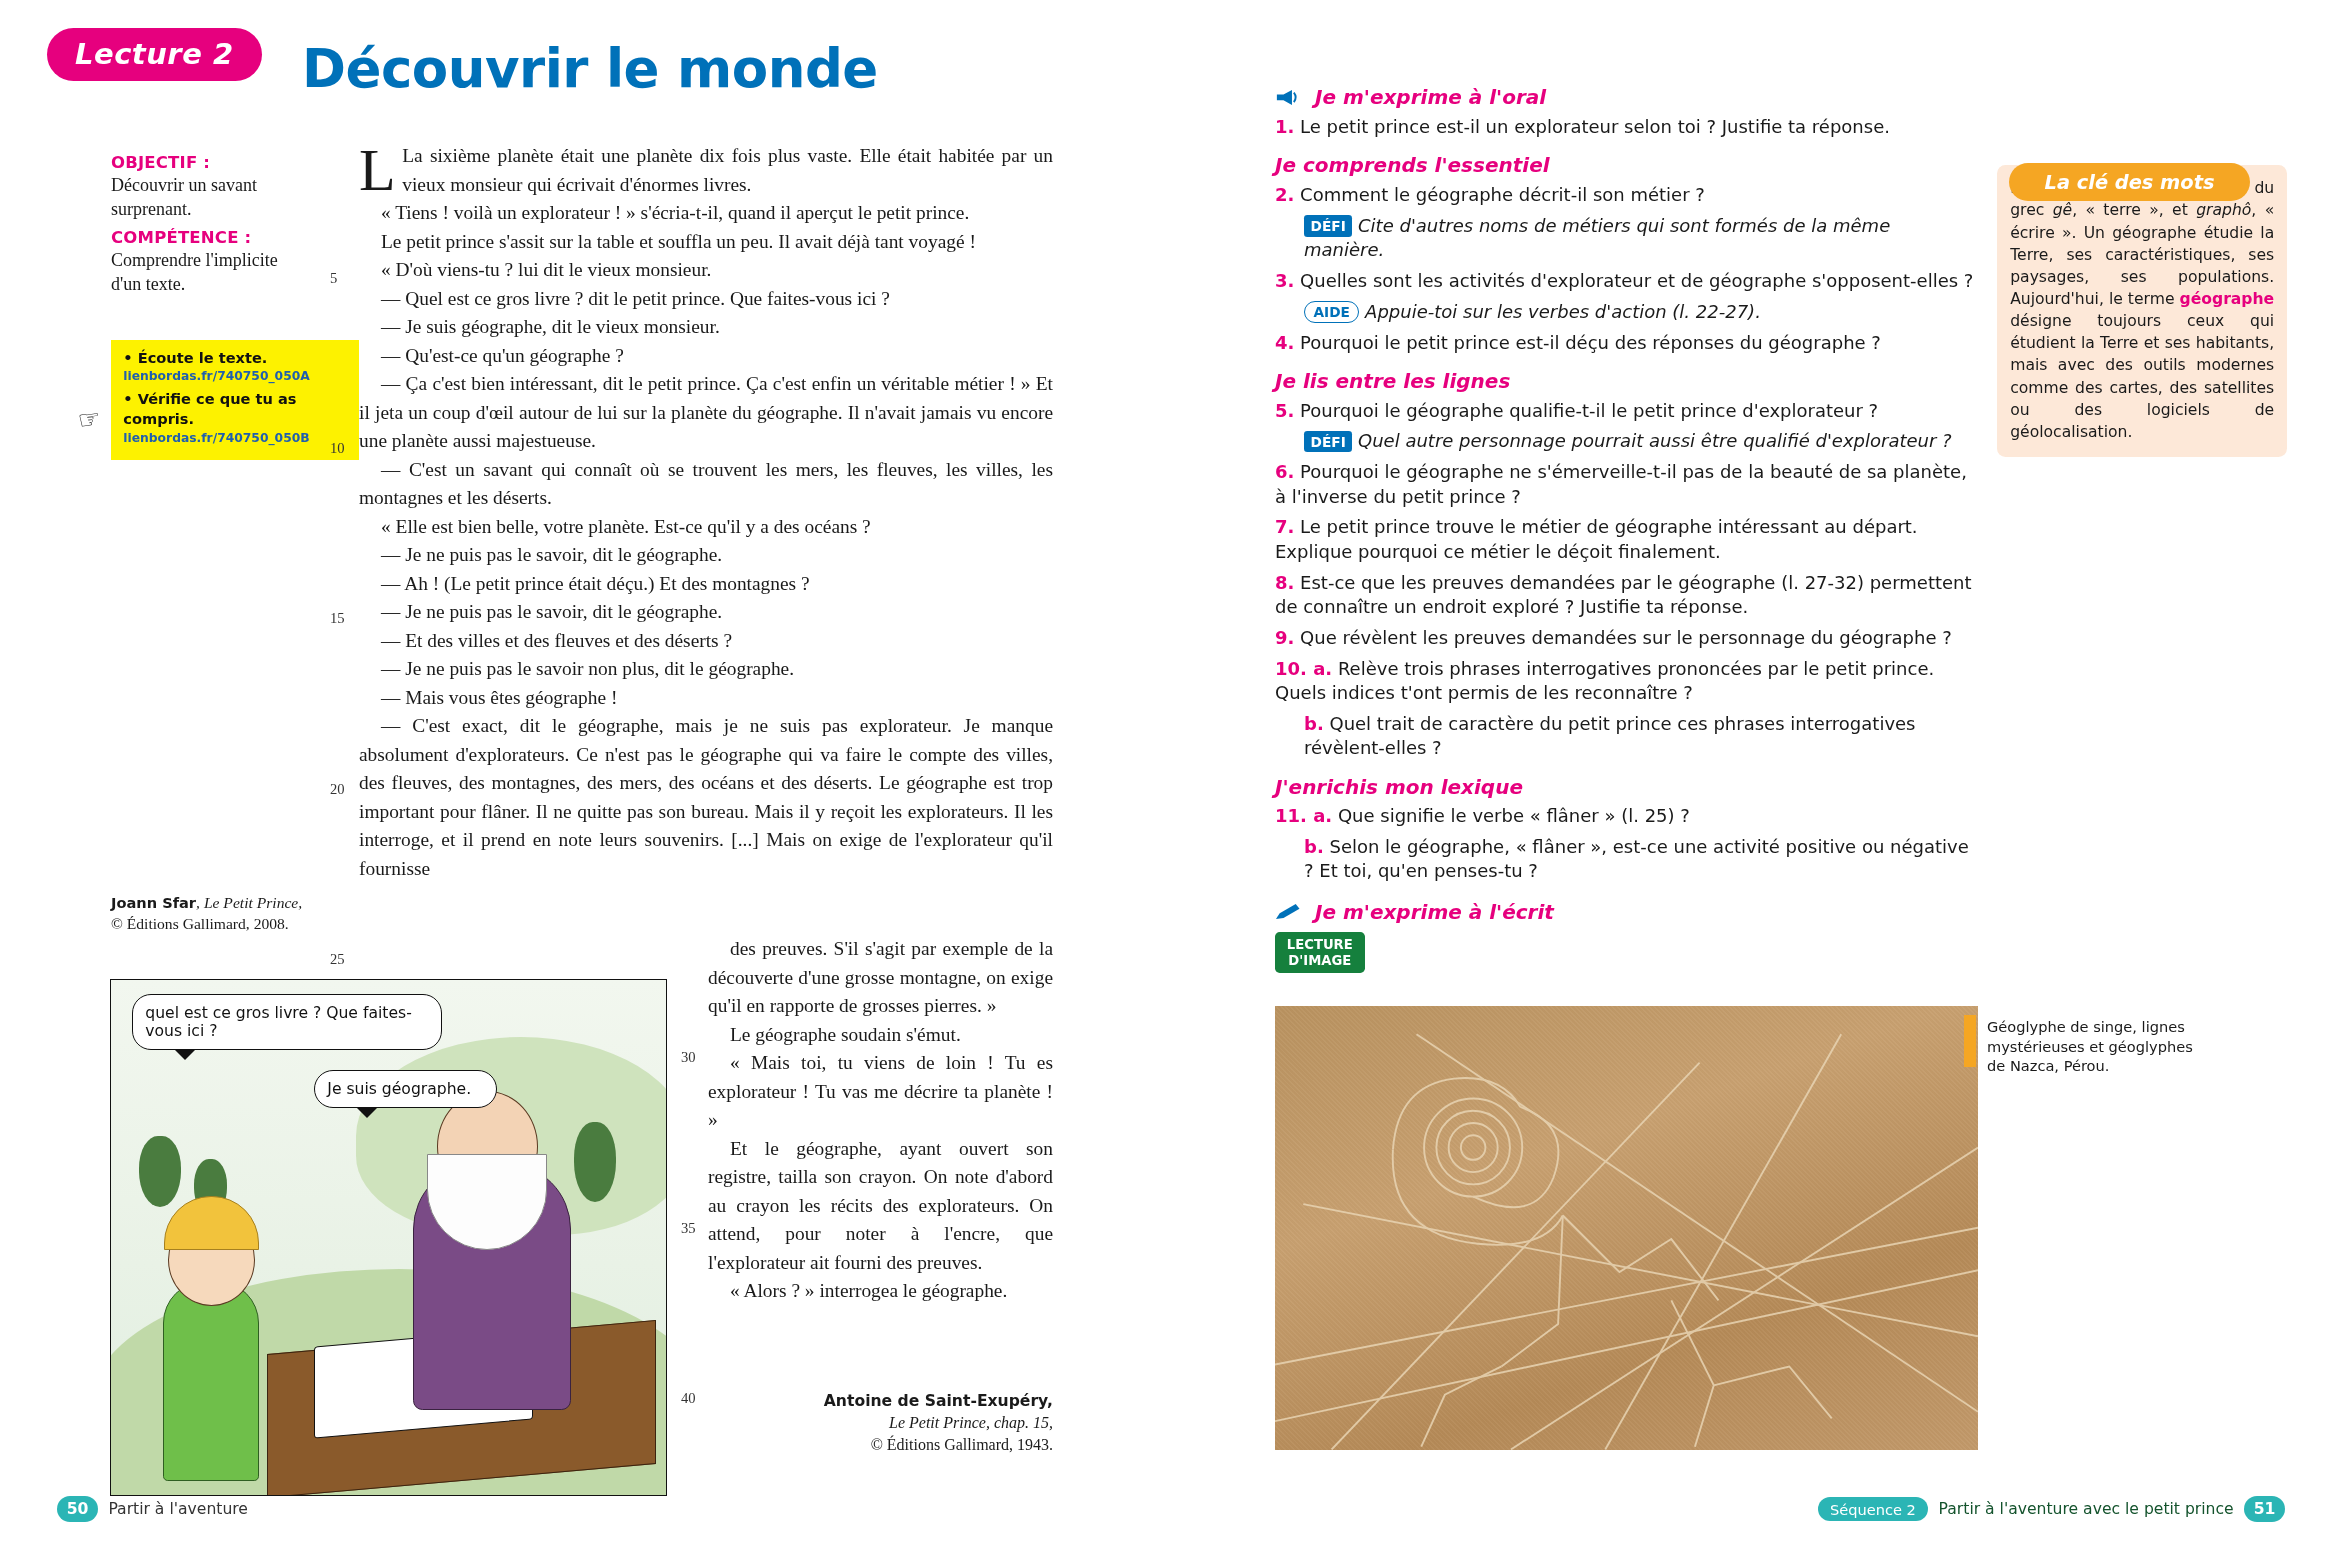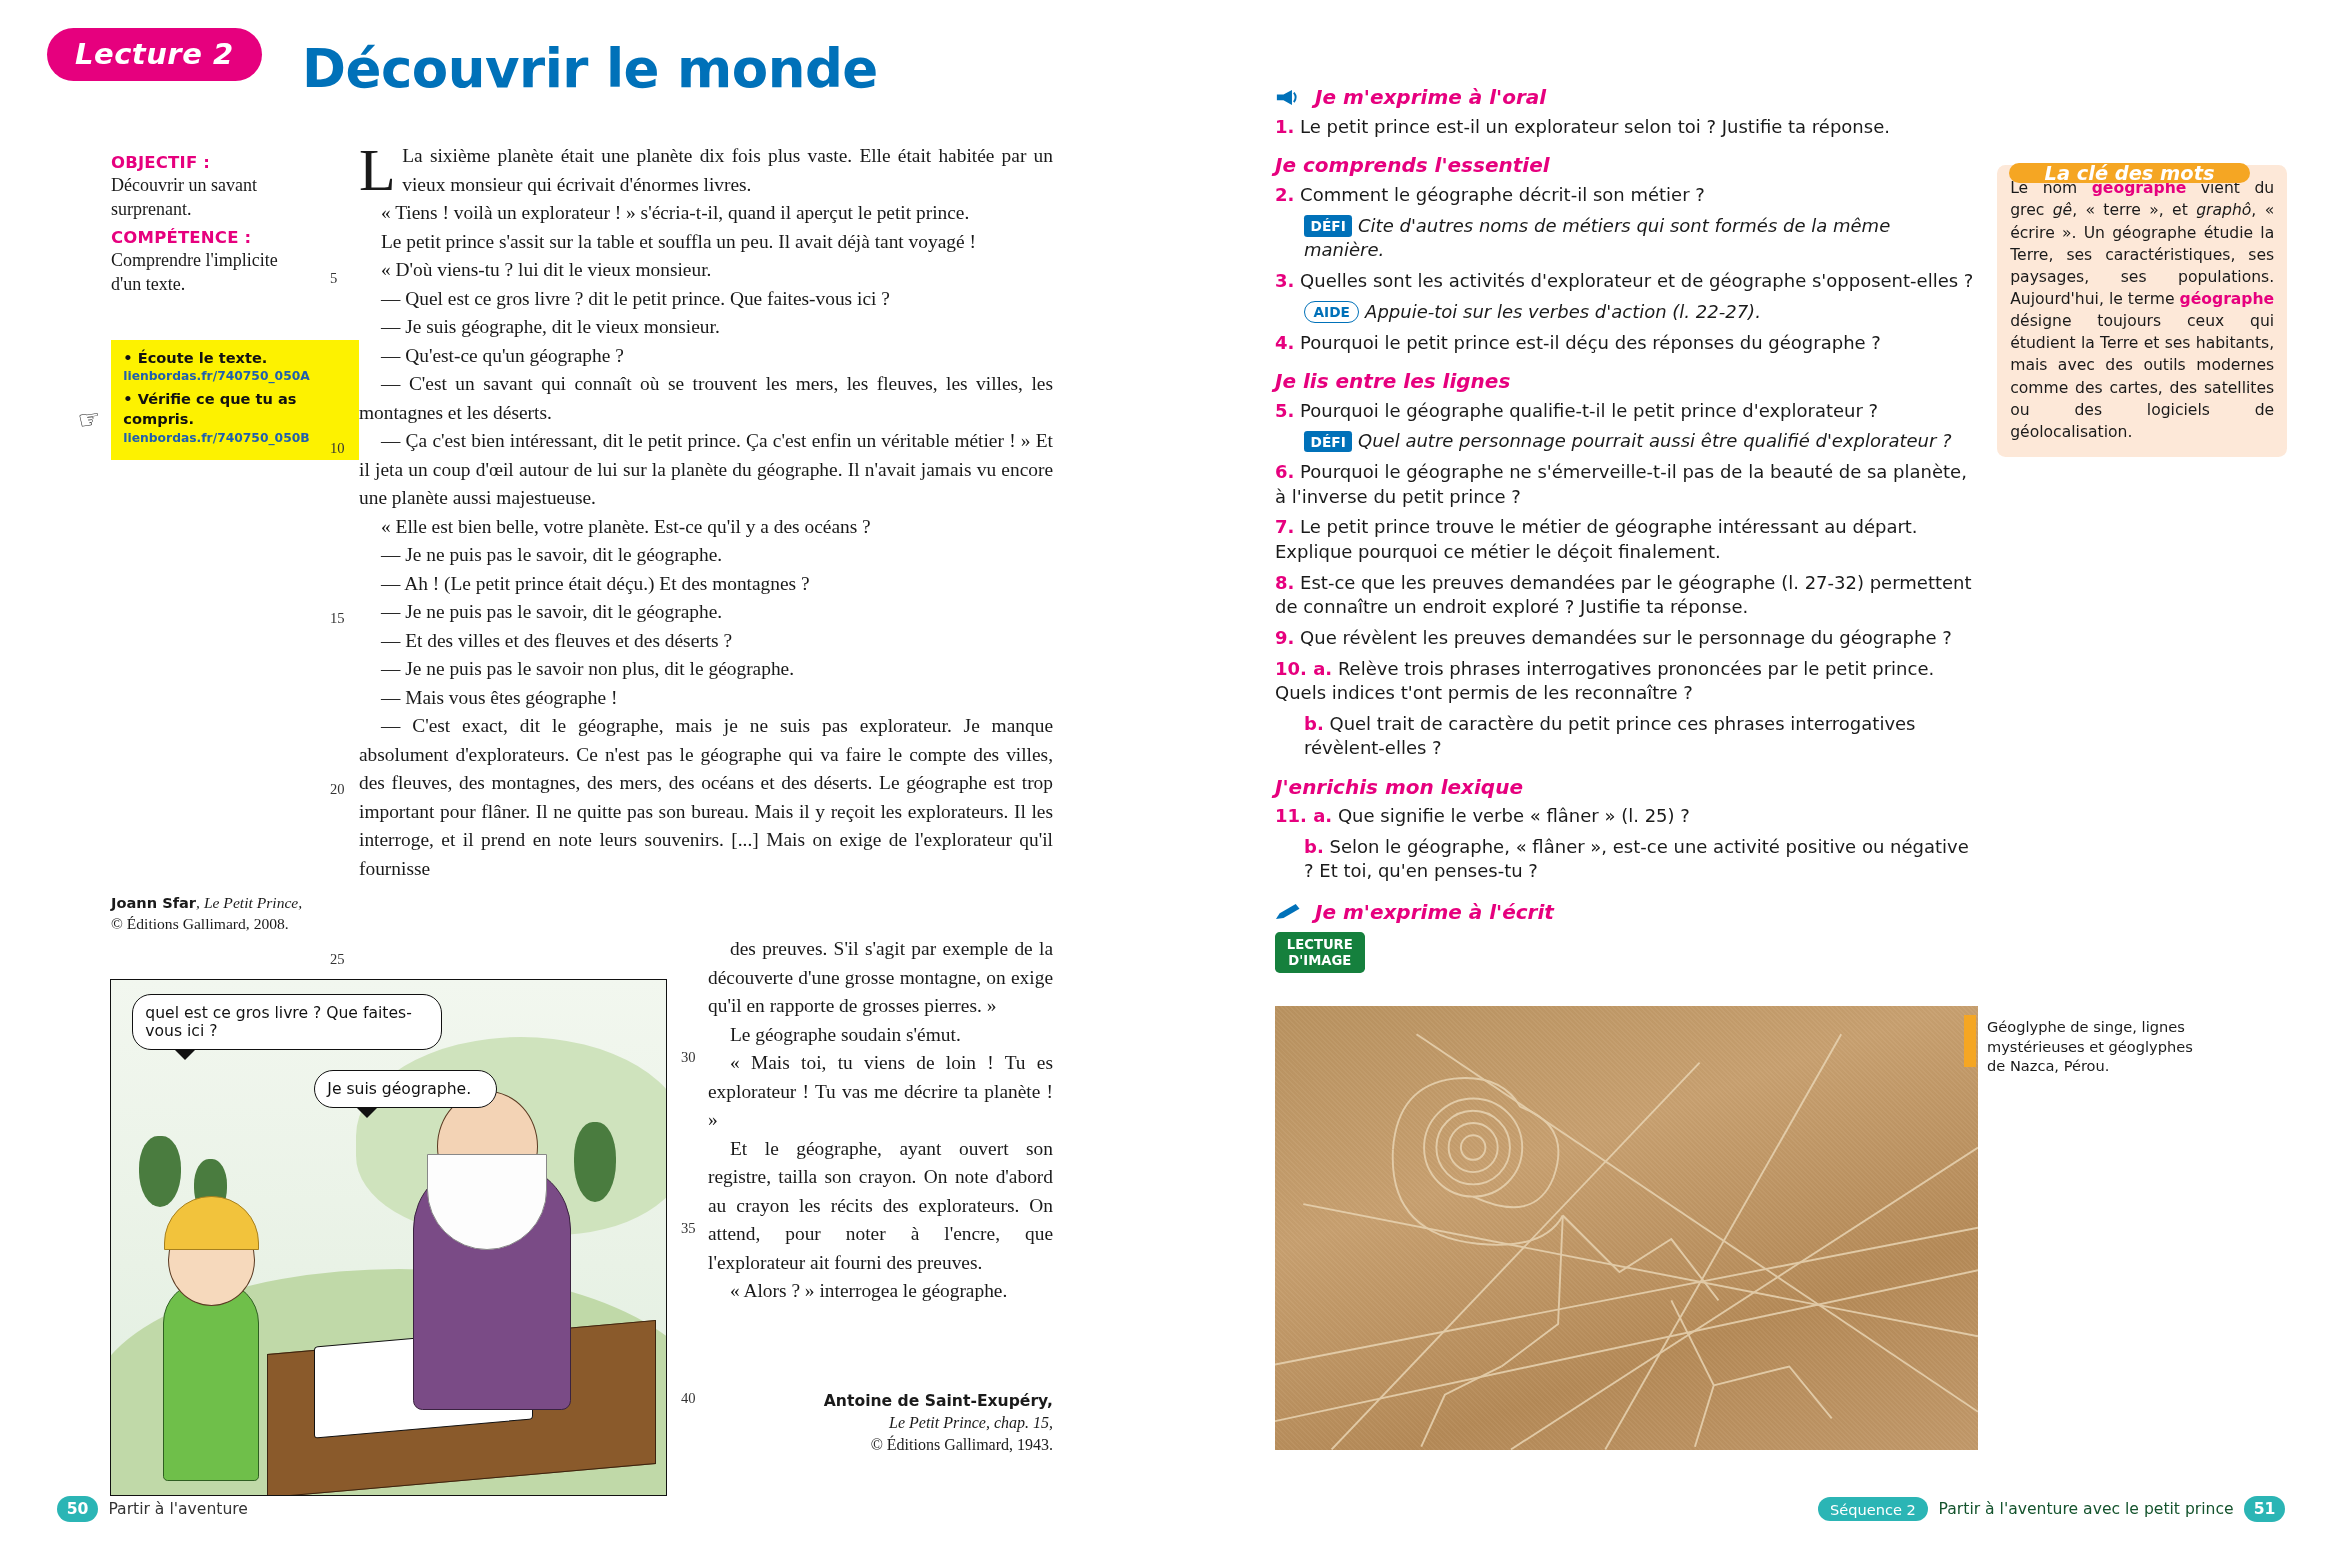--- a/index.html
+++ b/index.html
@@ -143,21 +143,21 @@
 
   .megaphone,.pencil{display:inline-block;width:26.4px;height:19px;vertical-align:-2.8px;margin-right:6.6px;}
 
   .cle-box{
     position:absolute;left:1997px;top:165px;width:264px;
     background:#fde8d8;border-radius:8.5px;padding:12.3px 13.2px 14px 13.2px;
     font-family:"DejaVu Sans",sans-serif;font-size:15.6px;line-height:1.42;
     text-align:justify;
   }
   .cle-title{
-    position:absolute;left:2009px;top:163px;width:241px;height:20px;
+    position:absolute;left:2009px;top:163px;width:241px;height:38px;
     background:#f5a623;border-radius:19px;color:#fff;
     font-family:"DejaVu Sans",sans-serif;font-weight:bold;font-style:italic;
     font-size:19.4px;display:flex;align-items:center;justify-content:center;
   }
   .cle-box b{color:#e6007e;}
 
   .lecture-img-tag{
     position:absolute;left:1275px;top:932px;width:84px;
     background:#15803d;color:#fff;border-radius:4.7px;
     font-family:"DejaVu Sans",sans-serif;font-weight:bold;font-size:13.2px;
@@ -228,22 +228,22 @@
   <div class="hand">☞</div>
 
   <div class="body-text">
     <p class="nolead"><span class="dropcap">L</span><span>La sixième planète était une planète dix fois plus vaste. Elle était habitée par un vieux monsieur qui écrivait d'énormes livres.</span></p>
     <p>« Tiens ! voilà un explorateur ! » s'écria-t-il, quand il aperçut le petit prince.</p>
     <p>Le petit prince s'assit sur la table et souffla un peu. Il avait déjà tant voyagé !</p>
     <p>« D'où viens-tu ? lui dit le vieux monsieur.</p>
     <p>— Quel est ce gros livre ? dit le petit prince. Que faites-vous ici ?</p>
     <p>— Je suis géographe, dit le vieux monsieur.</p>
     <p>— Qu'est-ce qu'un géographe ?</p>
+    <p>— Ça c'est bien intéressant, dit le petit prince. Ça c'est enfin un véritable métier ! » Et il jeta un coup d'œil autour de lui sur la planète du géographe. Il n'avait jamais vu encore une planète aussi majestueuse.</p>
     <p>— C'est un savant qui connaît où se trouvent les mers, les fleuves, les villes, les montagnes et les déserts.</p>
-    <p>— Ça c'est bien intéressant, dit le petit prince. Ça c'est enfin un véritable métier ! » Et il jeta un coup d'œil autour de lui sur la planète du géographe. Il n'avait jamais vu encore une planète aussi majestueuse.</p>
     <p>« Elle est bien belle, votre planète. Est-ce qu'il y a des océans ?</p>
     <p>— Je ne puis pas le savoir, dit le géographe.</p>
     <p>— Ah ! (Le petit prince était déçu.) Et des montagnes ?</p>
     <p>— Je ne puis pas le savoir, dit le géographe.</p>
     <p>— Et des villes et des fleuves et des déserts ?</p>
     <p>— Je ne puis pas le savoir non plus, dit le géographe.</p>
     <p>— Mais vous êtes géographe !</p>
     <p>— C'est exact, dit le géographe, mais je ne suis pas explorateur. Je manque absolument d'explorateurs. Ce n'est pas le géographe qui va faire le compte des villes, des fleuves, des montagnes, des mers, des océans et des déserts. Le géographe est trop important pour flâner. Il ne quitte pas son bureau. Mais il y reçoit les explorateurs. Il les interroge, et il prend en note leurs souvenirs. [...] Mais on exige de l'explorateur qu'il fournisse</p>
 
     <span class="ln" style="top:126px">5</span>

